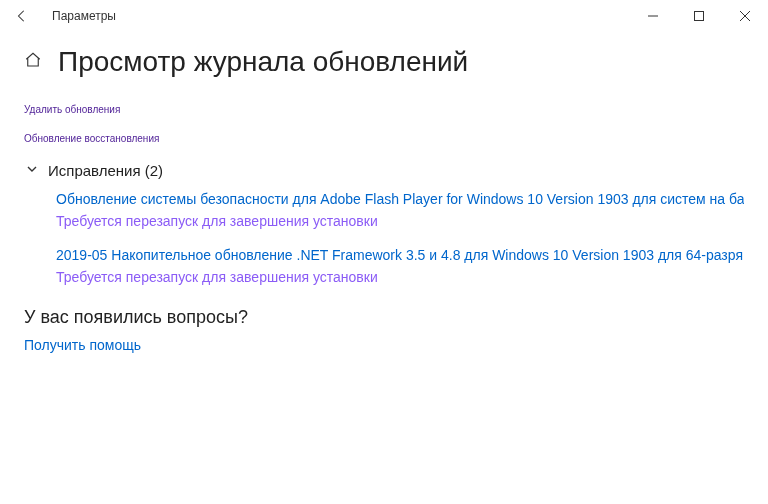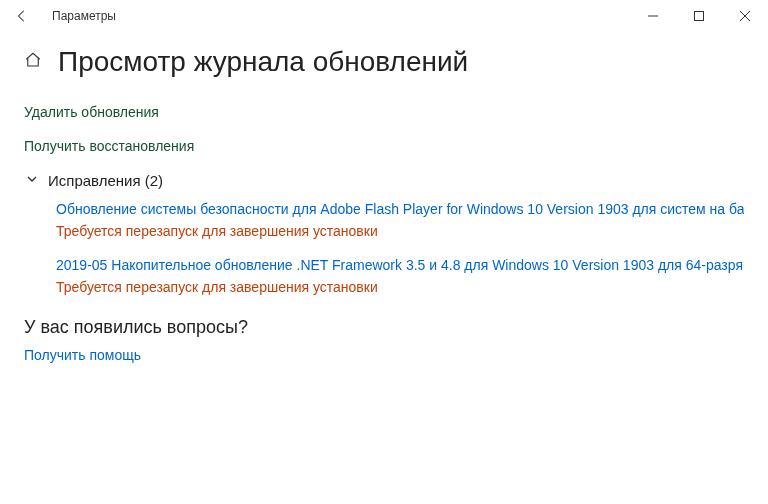--- a/index.html
+++ b/index.html
@@ -69,22 +69,22 @@
       font-size: 17px;
       color: #333;
       cursor: pointer;
     }
     .page-title {
       font-size: 28px;
       font-weight: 400;
       color: #222;
     }
     .link {
-      color: #14532d;
-      font-size: 14px;
+      color: #4c1d95;
+      font-size: 10px;
       cursor: pointer;
       display: block;
       margin-bottom: 18px;
     }
     .section-title {
       font-size: 20px;
       font-weight: 400;
       color: #222;
       margin-top: 22px;
       margin-bottom: 10px;
@@ -113,21 +113,21 @@
       color: #0066cc;
       font-size: 14px;
       cursor: pointer;
       display: block;
       white-space: nowrap;
       overflow: hidden;
       margin-bottom: 6px;
     }
     .update-status {
       font-size: 14px;
-      color: #c2410c;
+      color: #8b5cf6;
     }
     .help-section {
       margin-top: 22px;
     }
     .help-title {
       font-size: 18px;
       font-weight: 400;
       color: #222;
       margin-bottom: 8px;
     }
@@ -171,21 +171,21 @@
   <div class="heading-row">
     <span class="home-icon">
       <svg width="18" height="18" viewBox="0 0 24 24" fill="none">
           <path d="M3 11 L12 3 L21 11 M5 10 V20 H19 V10" stroke="#333" stroke-width="1.5" fill="none"></path>
         </svg>
     </span>
     <h1 class="page-title">Просмотр журнала обновлений</h1>
   </div>
 
   <a class="link">Удалить обновления</a>
-  <a class="link">Получить восстановления</a>
+  <a class="link">Обновление восстановления</a>
 
 
   <div class="collapsible">
     <span class="chevron">
       <svg width="12" height="12" viewBox="0 0 12 12">
           <path d="M2 4 L6 8 L10 4" stroke="#333" stroke-width="1.4" fill="none"></path>
         </svg>
     </span>
     <span class="collapsible-text">Исправления (2)</span>
   </div>

